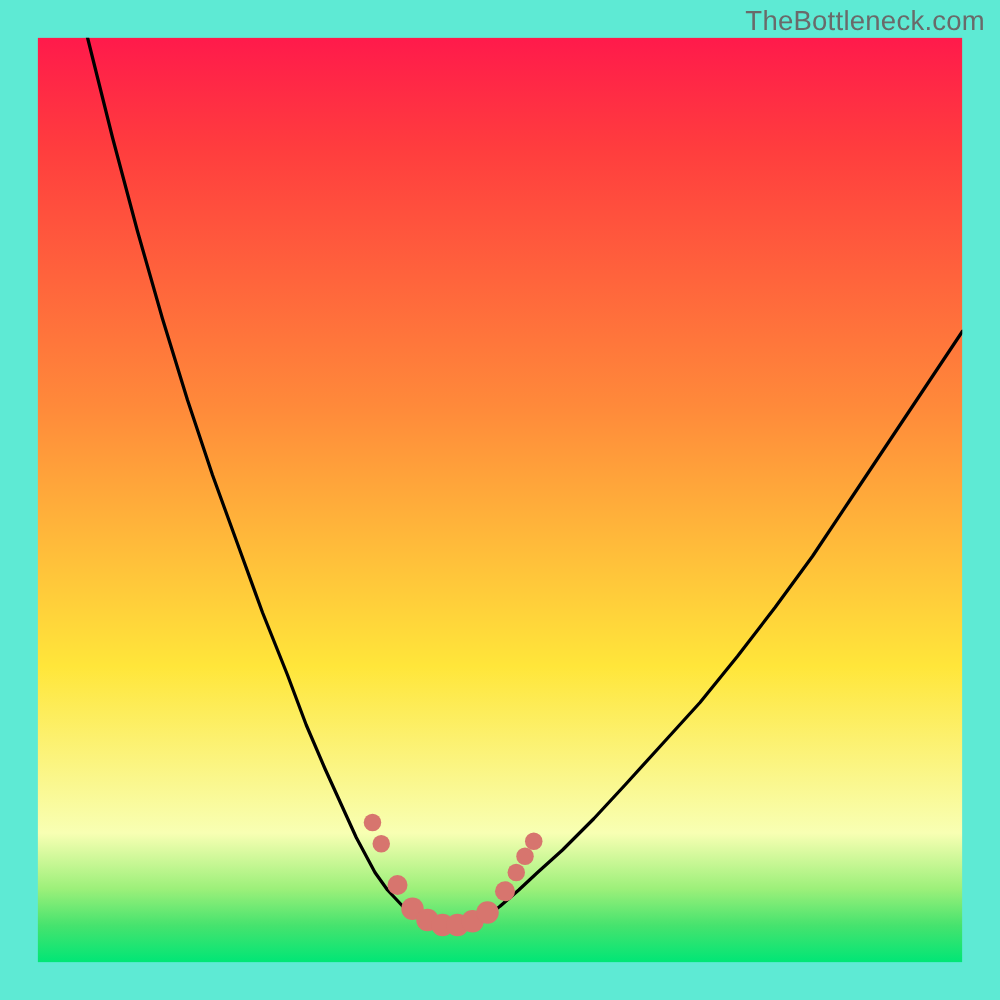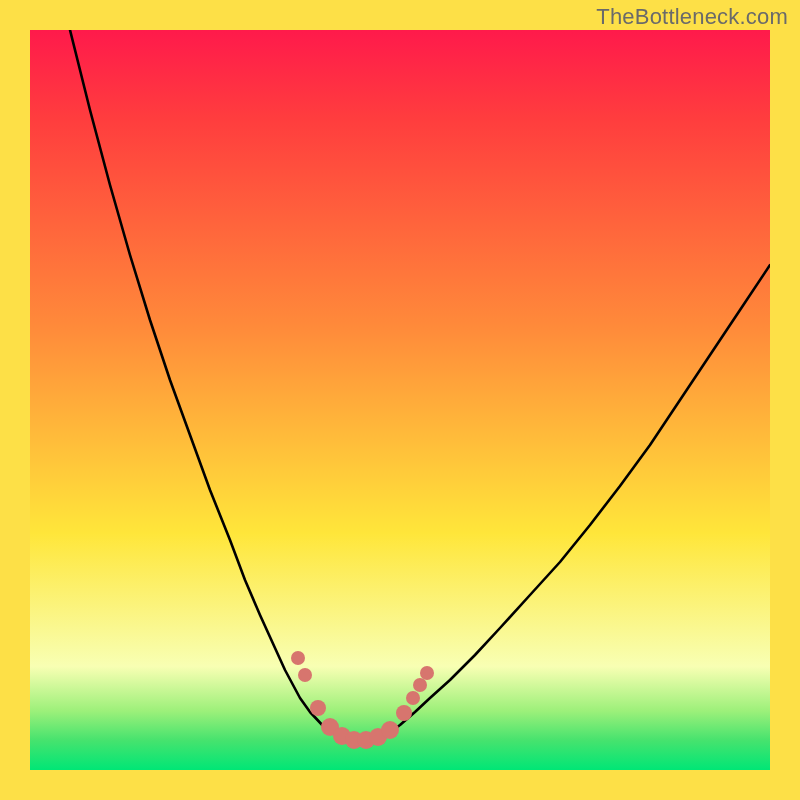--- a/index.html
+++ b/index.html
@@ -6,21 +6,21 @@
     margin: 0;
     padding: 0;
     width: 800px;
     height: 800px;
     overflow: hidden;
     font-family: Arial, Helvetica, sans-serif;
   }
   .frame {
     width: 800px;
     height: 800px;
-    background: #fde047;
+    background: #5eead4;
     position: relative;
   }
   .watermark {
     position: absolute;
     top: 4px;
     right: 12px;
     color: #6a6a6a;
     font-size: 22px;
     letter-spacing: 0.2px;
     z-index: 5;

